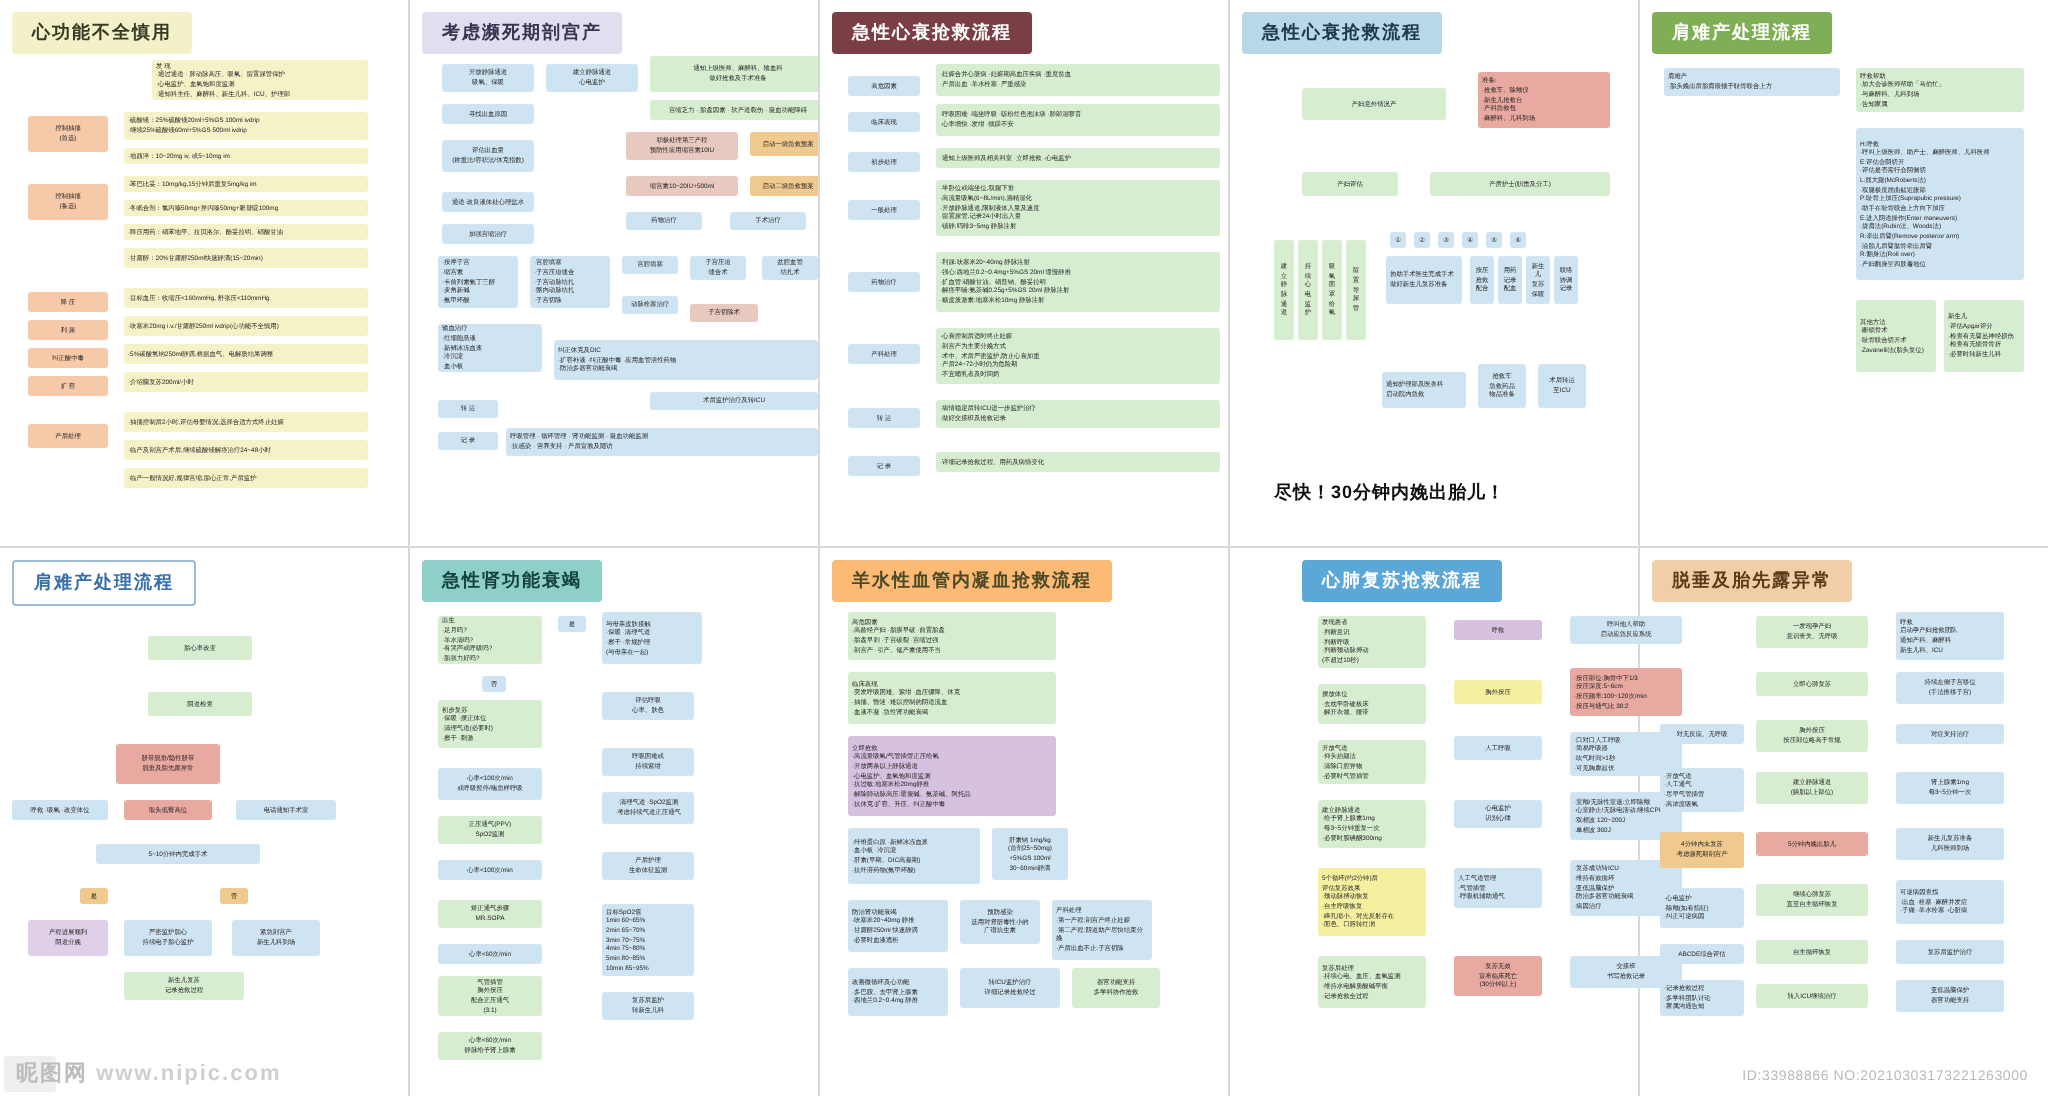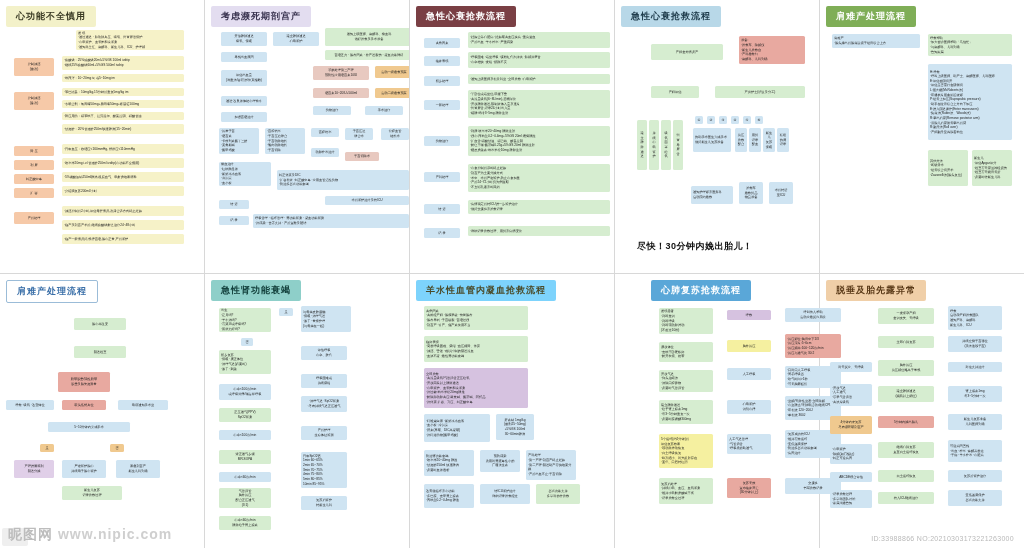--- a/index.html
+++ b/index.html
@@ -15,21 +15,21 @@
   }
   .node{
     position:absolute;box-sizing:border-box;
     font-size:3.2px;line-height:1.45;
     padding:1.5px 2px;border-radius:1.5px;
     color:#1d1d1d;overflow:hidden;
     display:flex;align-items:center;justify-content:center;text-align:center;
   }
   .node.left{justify-content:flex-start;text-align:left;}
   .bigtext{position:absolute;font-size:9px;font-weight:bold;color:#111;letter-spacing:0.5px;}
-  .wm{position:absolute;bottom:4px;left:8px;font-size:14px;color:#cfcfcf;font-weight:bold;letter-spacing:1px;}
+  .wm{position:absolute;bottom:4px;left:8px;font-size:11px;color:#cfcfcf;font-weight:bold;letter-spacing:1px;}
   .wm .cn{color:#bdbdbd;}
   .idtext{position:absolute;bottom:6px;right:10px;font-size:7px;color:#b9b9b9;letter-spacing:0.3px;}
   .corner{position:absolute;bottom:2px;left:2px;width:26px;height:18px;background:#efefef;border-radius:2px;}
 </style>
 </head>
 <body>
 
 <div id="sheet">
   <div class="hline" style="top:273px"></div>
   <div class="vline" style="left:204px"></div>
@@ -181,21 +181,21 @@
       <div class="node" style="left: 14px; top: 156px; width: 52px; height: 10px; background: rgb(207, 228, 242);">心率&lt;100次/min</div>
       <div class="node" style="left: 14px; top: 176px; width: 52px; height: 14px; background: rgb(214, 237, 208);">矫正通气步骤<br>MR.SOPA</div>
       <div class="node" style="left: 96px; top: 152px; width: 46px; height: 14px; background: rgb(207, 228, 242);">产后护理<br>生命体征监测</div>
       <div class="node" style="left: 14px; top: 198px; width: 52px; height: 10px; background: rgb(207, 228, 242);">心率&lt;60次/min</div>
       <div class="node" style="left: 14px; top: 214px; width: 52px; height: 20px; background: rgb(214, 237, 208);">气管插管<br>胸外按压<br>配合正压通气<br>(3:1)</div>
       <div class="node left" style="left: 96px; top: 178px; width: 46px; height: 36px; background: rgb(207, 228, 242);">目标SpO2值<br>1min 60~65%<br>2min 65~70%<br>3min 70~75%<br>4min 75~80%<br>5min 80~85%<br>10min 85~95%</div>
       <div class="node" style="left: 14px; top: 242px; width: 52px; height: 14px; background: rgb(214, 237, 208);">心率&lt;60次/min<br>静脉给予肾上腺素</div>
       <div class="node" style="left: 96px; top: 222px; width: 46px; height: 14px; background: rgb(207, 228, 242);">复苏后监护<br>转新生儿科</div>
     </div>
     <div class="panel" style="left: 410px; top: 274px; width: 204px; height: 273px;">
-      <div class="ptitle" style="background: #7dd3fc; color: rgb(74, 74, 40); text-align: right;">羊水性血管内凝血抢救流程</div>
+      <div class="ptitle" style="background: #fdba74; color: rgb(74, 74, 40); text-align: right;">羊水性血管内凝血抢救流程</div>
       <div class="node left" style="left: 14px; top: 32px; width: 104px; height: 24px; background: rgb(214, 237, 208);">高危因素<br>·高龄经产妇 ·胎膜早破 ·前置胎盘<br>·胎盘早剥 ·子宫破裂 ·宫缩过强<br>·剖宫产 ·引产、催产素使用不当</div>
       <div class="node left" style="left: 14px; top: 62px; width: 104px; height: 26px; background: rgb(214, 237, 208);">临床表现<br>·突发呼吸困难、紫绀 ·血压骤降、休克<br>·抽搐、昏迷 ·难以控制的阴道流血<br>·血液不凝 ·急性肾功能衰竭</div>
       <div class="node left" style="left: 14px; top: 94px; width: 104px; height: 40px; background: rgb(214, 194, 224);">立即抢救<br>·高流量吸氧/气管插管正压给氧<br>·开放两条以上静脉通道<br>·心电监护、血氧饱和度监测<br>·抗过敏:地塞米松20mg静推<br>·解除肺动脉高压:罂粟碱、氨茶碱、阿托品<br>·抗休克:扩容、升压、纠正酸中毒</div>
       <div class="node left" style="left: 14px; top: 140px; width: 66px; height: 28px; background: rgb(207, 228, 242);">·纤维蛋白原 ·新鲜冰冻血浆<br>·血小板 ·冷沉淀<br>·肝素(早期、DIC高凝期)<br>·抗纤溶药物(氨甲环酸)</div>
       <div class="node" style="left: 86px; top: 140px; width: 38px; height: 26px; background: rgb(207, 228, 242);">肝素钠 1mg/kg<br>(首剂25~50mg)<br>+5%GS 100ml<br>30~60min静滴</div>
       <div class="node left" style="left: 14px; top: 176px; width: 50px; height: 26px; background: rgb(207, 228, 242);">防治肾功能衰竭<br>·呋塞米20~40mg 静推<br>·甘露醇250ml 快速静滴<br>·必要时血液透析</div>
       <div class="node" style="left: 70px; top: 176px; width: 40px; height: 22px; background: rgb(207, 228, 242);">预防感染<br>选用对肾脏毒性小的<br>广谱抗生素</div>
       <div class="node left" style="left: 116px; top: 176px; width: 50px; height: 30px; background: rgb(207, 228, 242);">产科处理<br>·第一产程:剖宫产终止妊娠<br>·第二产程:阴道助产尽快结束分娩<br>·产后出血不止:子宫切除</div>
       <div class="node left" style="left: 14px; top: 210px; width: 50px; height: 24px; background: rgb(207, 228, 242);">改善微循环及心功能<br>·多巴胺、去甲肾上腺素<br>·西地兰0.2~0.4mg 静推</div>
       <div class="node" style="left: 70px; top: 210px; width: 50px; height: 20px; background: rgb(207, 228, 242);">转ICU监护治疗<br>详细记录抢救经过</div>

